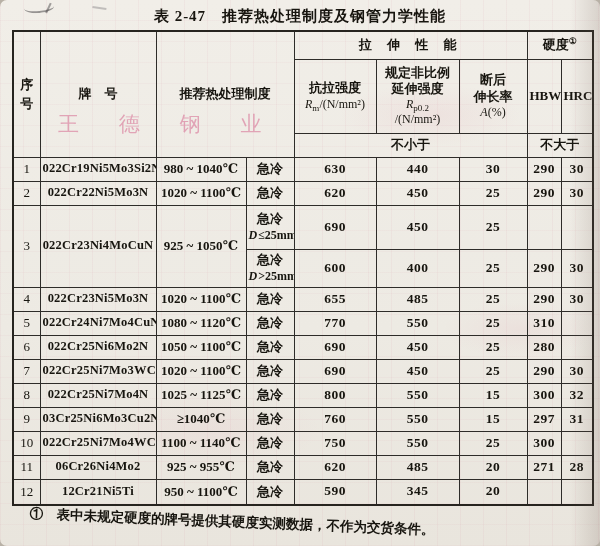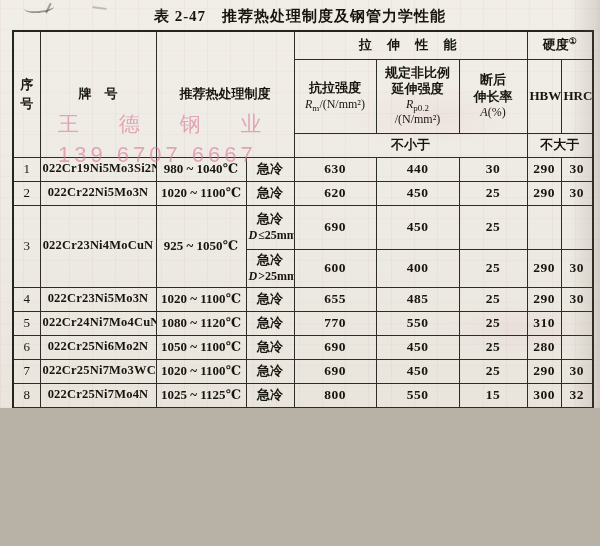--- a/index.html
+++ b/index.html
@@ -1,23 +1,24 @@
 <!DOCTYPE html>
 <html><head>
 <meta charset="utf-8">
 <style>
   html,body{margin:0;padding:0;}
   body{
     width:600px;height:546px;background:#b8b1a6;
     font-family:"Liberation Serif","DejaVu Serif",serif;
   }
   .page{
-    position:relative;width:600px;height:408px;overflow:hidden;
+    position:relative;width:600px;height:546px;overflow:hidden;
     background:linear-gradient(180deg,#f1eee8 0%,#edeae3 60%,#e9e5dd 100%);
     color:#17150f;
+    border-radius:7px;
   }
   
   .page::before{
     content:"";position:absolute;inset:0;pointer-events:none;
     background:
       repeating-linear-gradient(90deg,rgba(205,118,142,0.07) 0 1px,transparent 1px 23px),
       repeating-linear-gradient(0deg,rgba(205,118,142,0.05) 0 1px,transparent 1px 21px),
       radial-gradient(ellipse 130px 45px at 430px 115px,rgba(216,128,150,0.10),transparent 70%),
       radial-gradient(ellipse 160px 55px at 210px 430px,rgba(216,128,150,0.08),transparent 70%),
       radial-gradient(ellipse 110px 40px at 520px 330px,rgba(216,128,150,0.09),transparent 70%);
@@ -276,18 +277,17 @@
         <td class="num">345</td>
         <td class="num">20</td>
         <td class="num"></td>
         <td class="num"></td>
       </tr>
     </tbody>
   </table>
 
   <div class="watermark">
     <div class="wm1">王 德 钢 业</div>
-    <div class="wm2">139 6707 6667</div>
   </div>
 
   <div class="footnote">①　表中未规定硬度的牌号提供其硬度实测数据，不作为交货条件。</div>
 
 </div>
 
 </body></html>

